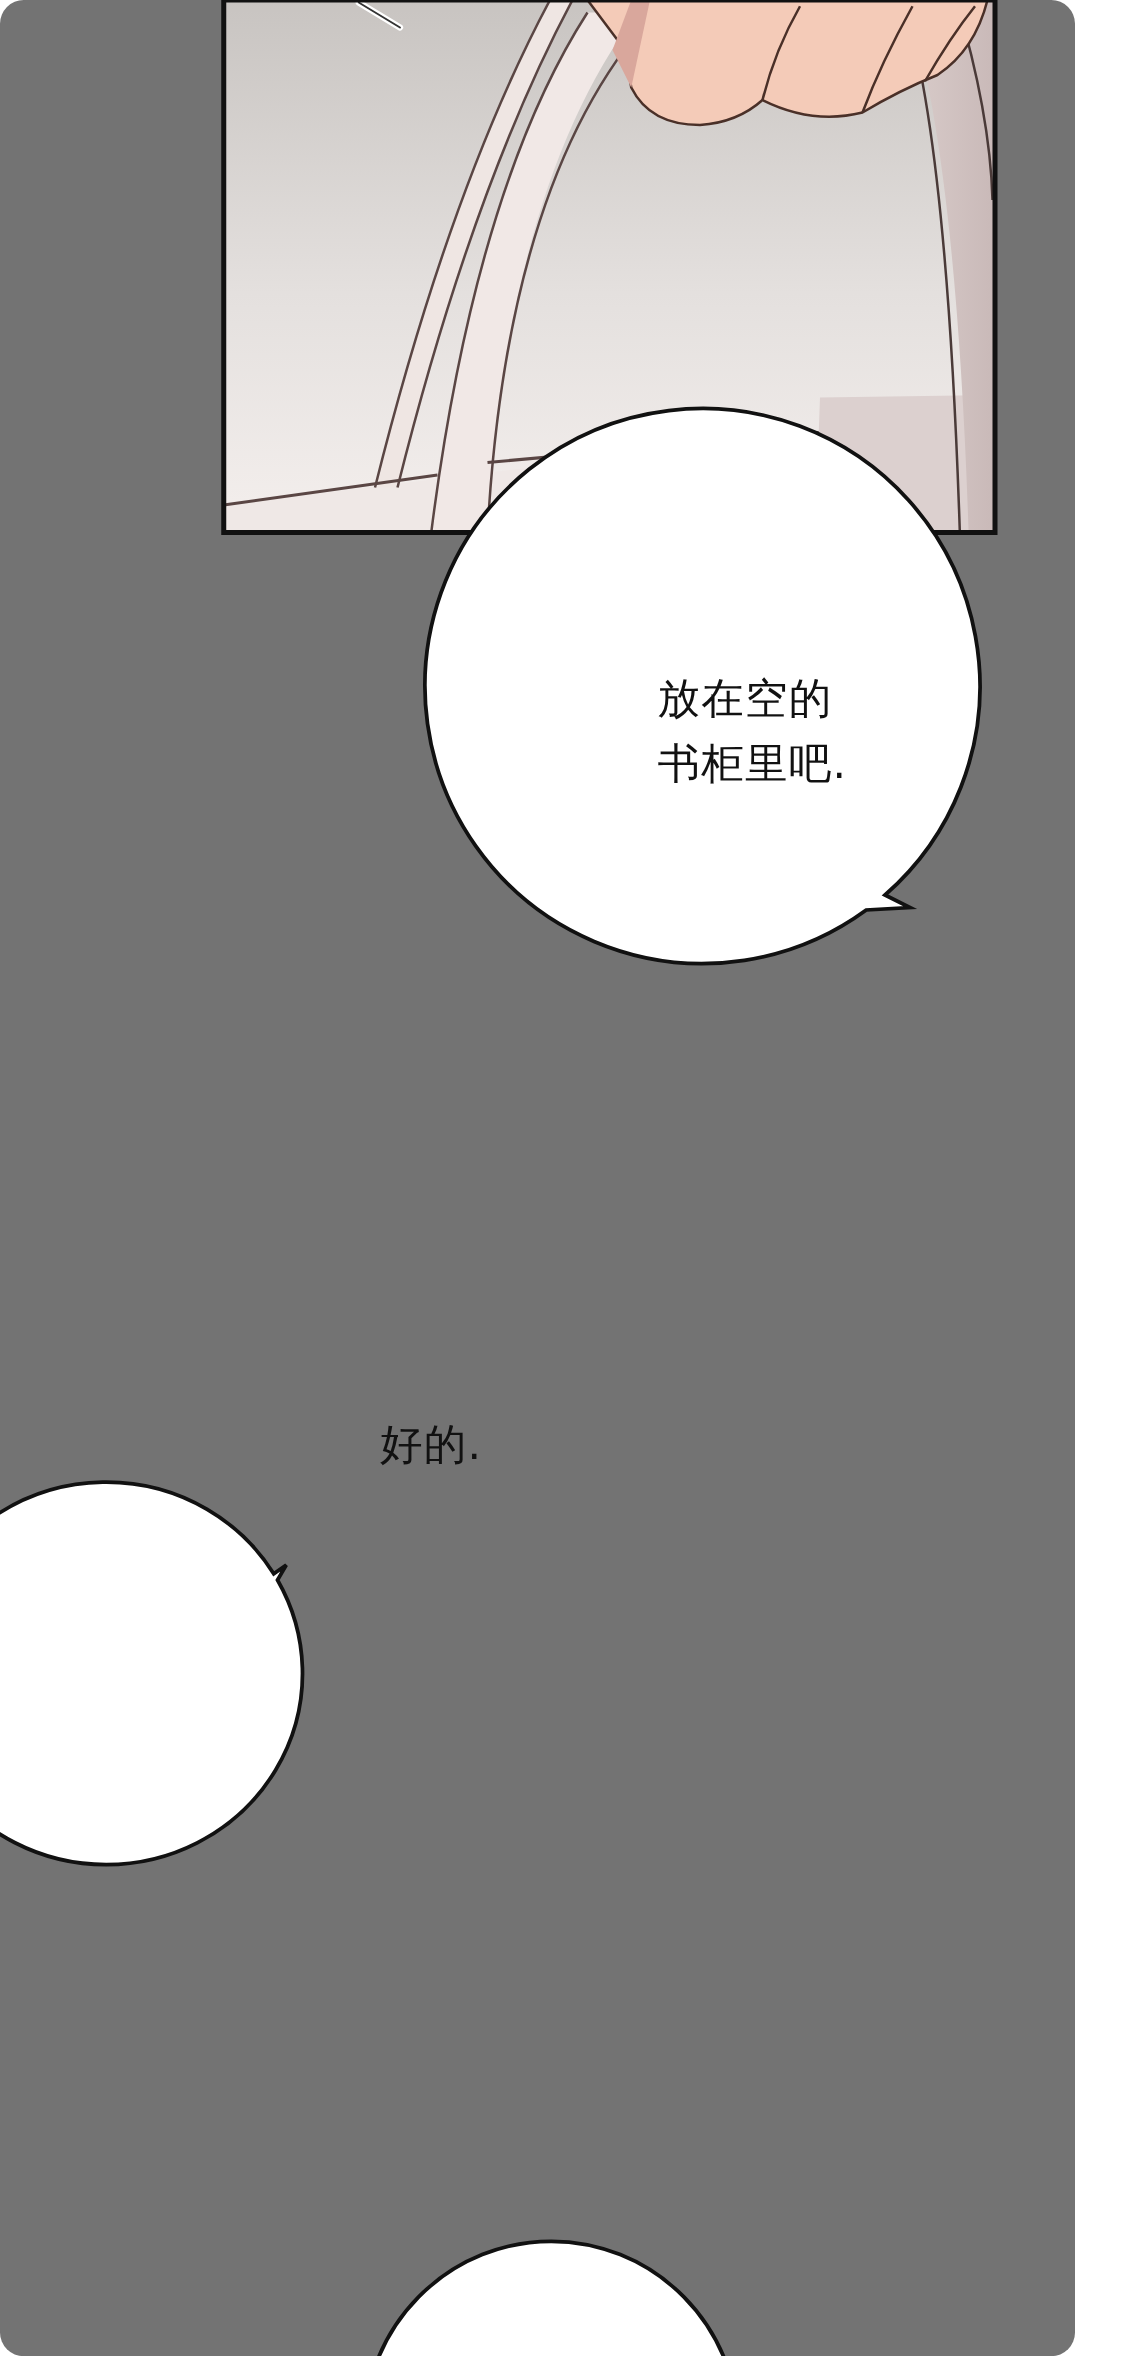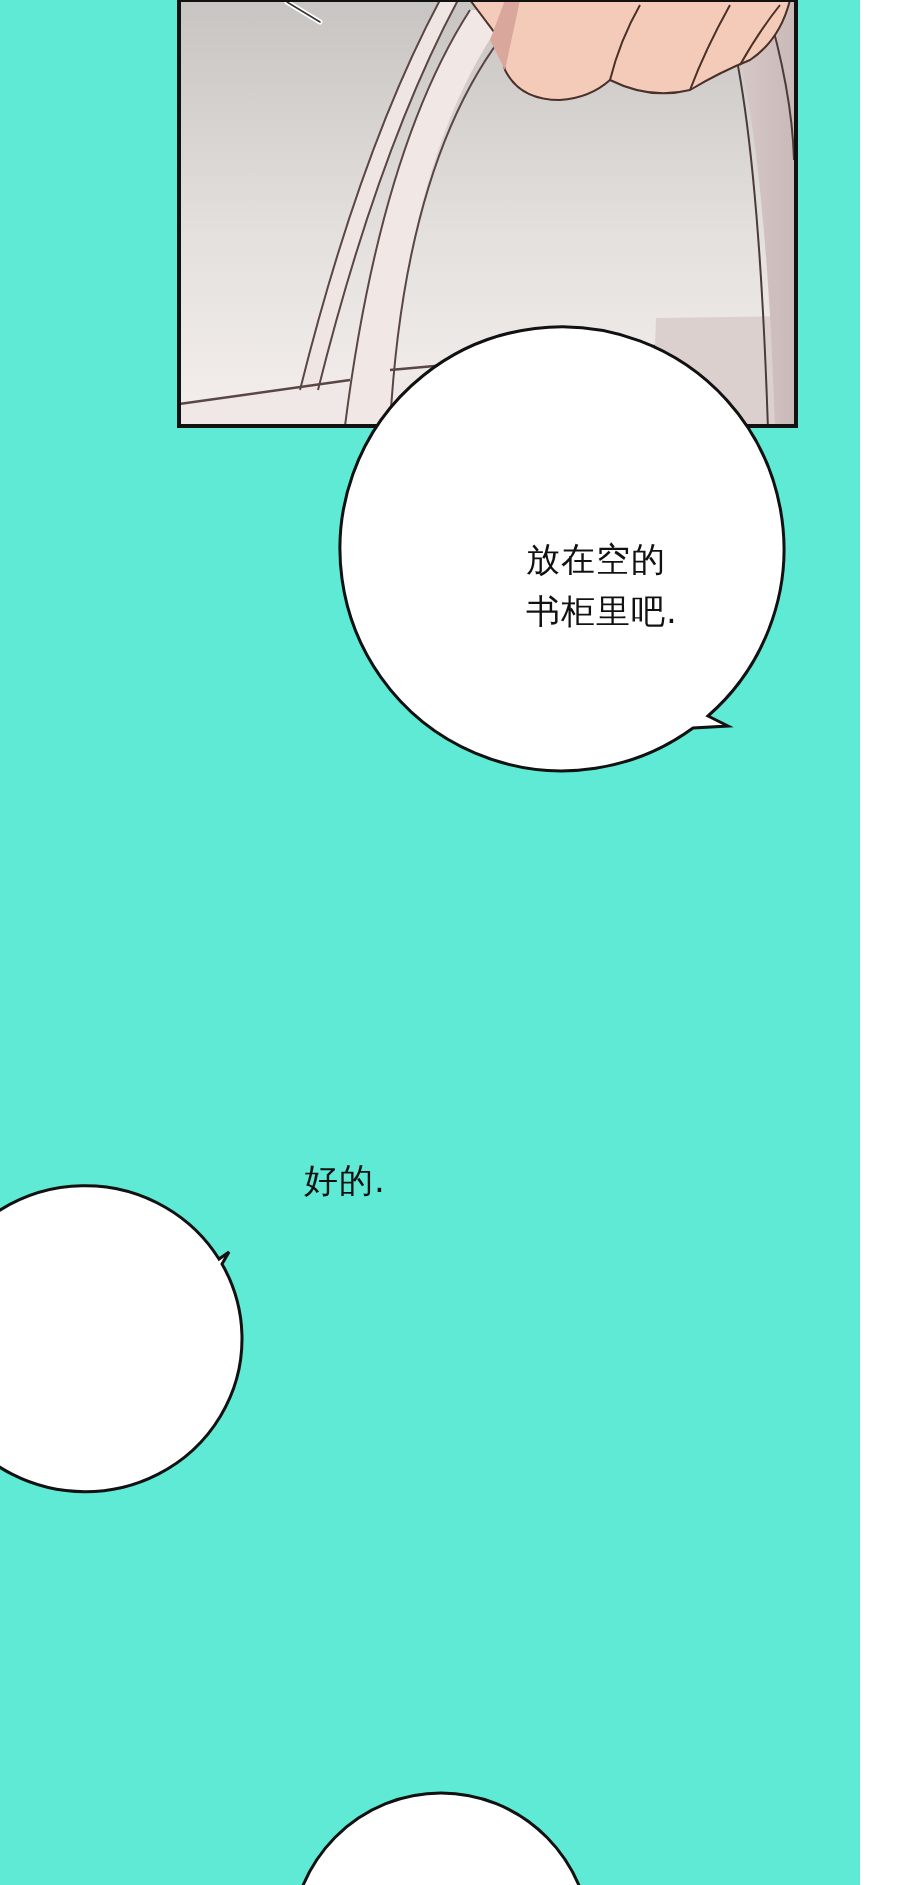--- a/index.html
+++ b/index.html
@@ -1,23 +1,23 @@
 <!DOCTYPE html>
 <html><head>
 <meta charset="utf-8">
 <style>
   html, body { margin: 0; padding: 0; background: #ffffff; }
   body { width: 900px; height: 1885px; position: relative; overflow: hidden;
          font-family: "DejaVu Sans", "Liberation Sans", sans-serif; }
-  .page { position: absolute; left: 0; top: 0; width: 860px; height: 1885px; background: #5eead4; }
+  .page { position: absolute; left: 0; top: 0; width: 860px; height: 1885px; background: #737373; border-radius: 19px; }
   svg.art { position: absolute; left: 0; top: 0; }
   .bubble-text { position: absolute; color: #111; font-size: 34px; line-height: 52px;
                  letter-spacing: 1px; white-space: pre; }
   .t1 { left: 526px; top: 533px; }
-  .t2 { left: 304px; top: 1154px; }
+  .t2 { left: 304px; top: 1130px; }
 </style>
 </head>
 <body>
 
 <div class="page">
   <svg class="art" width="900" height="1885" viewBox="0 0 900 1885">
     <defs>
       <linearGradient id="bgGrad" x1="0" y1="0" x2="0" y2="1">
         <stop offset="0" stop-color="#c8c4c1"></stop>
         <stop offset="0.55" stop-color="#e4e0de"></stop>

